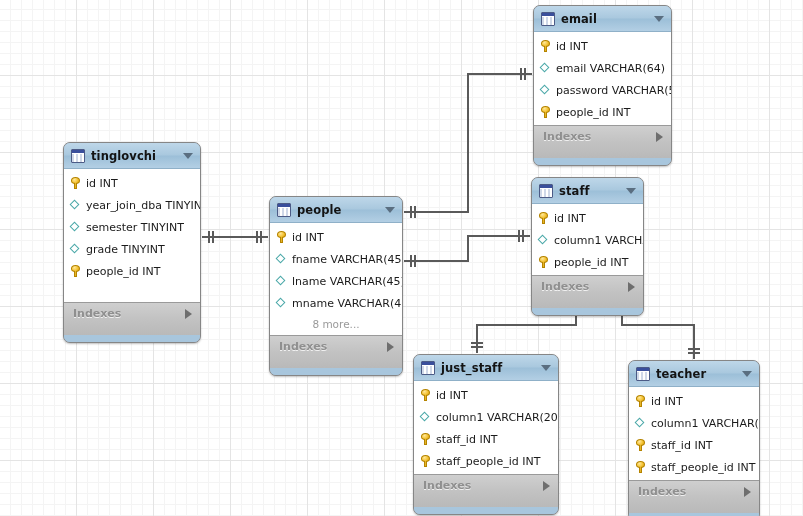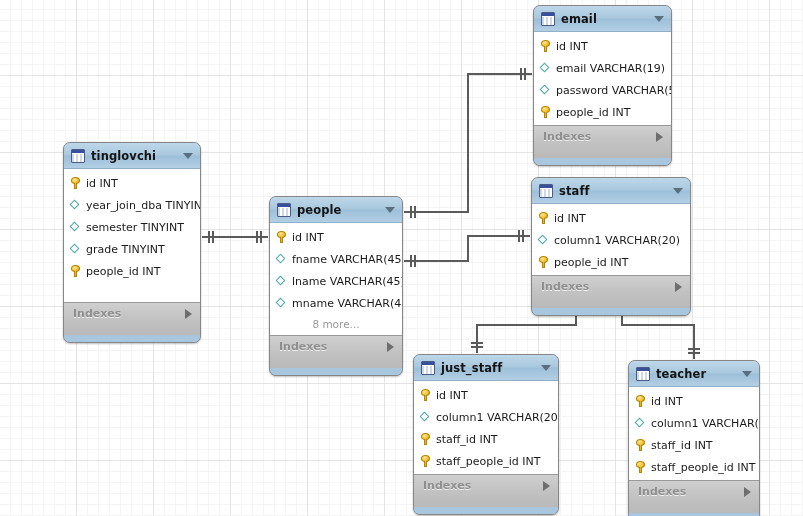--- a/index.html
+++ b/index.html
@@ -256,21 +256,21 @@
           <span class="tbl-title">email</span>
           <span class="caret"></span>
         </div>
         <div class="tbl-body">
           <div class="col">
             <span class="ico-key"></span>
             <span class="col-label">id INT</span>
           </div>
           <div class="col">
             <span class="ico-diamond"></span>
-            <span class="col-label">email VARCHAR(19)</span>
+            <span class="col-label">email VARCHAR(64)</span>
           </div>
           <div class="col">
             <span class="ico-diamond"></span>
             <span class="col-label">password VARCHAR(50)</span>
           </div>
           <div class="col">
             <span class="ico-key"></span>
             <span class="col-label">people_id INT</span>
           </div>
         </div>
@@ -339,21 +339,21 @@
             <span class="col-label">mname VARCHAR(45)</span>
           </div>
           <div class="more-row">8 more...</div>
         </div>
         <div class="tbl-foot">
           <span class="foot-label">Indexes</span>
           <span class="foot-arrow"></span>
         </div>
         <div class="tbl-bottom"></div>
       </div>
-      <div class="tbl" style="left: 531px; top: 177px; width: 160px;">
+      <div class="tbl" style="left: 531px; top: 177px; width: 113px;">
         <div class="tbl-head">
           <span class="tbl-icon"></span>
           <span class="tbl-title">staff</span>
           <span class="caret"></span>
         </div>
         <div class="tbl-body">
           <div class="col">
             <span class="ico-key"></span>
             <span class="col-label">id INT</span>
           </div>

